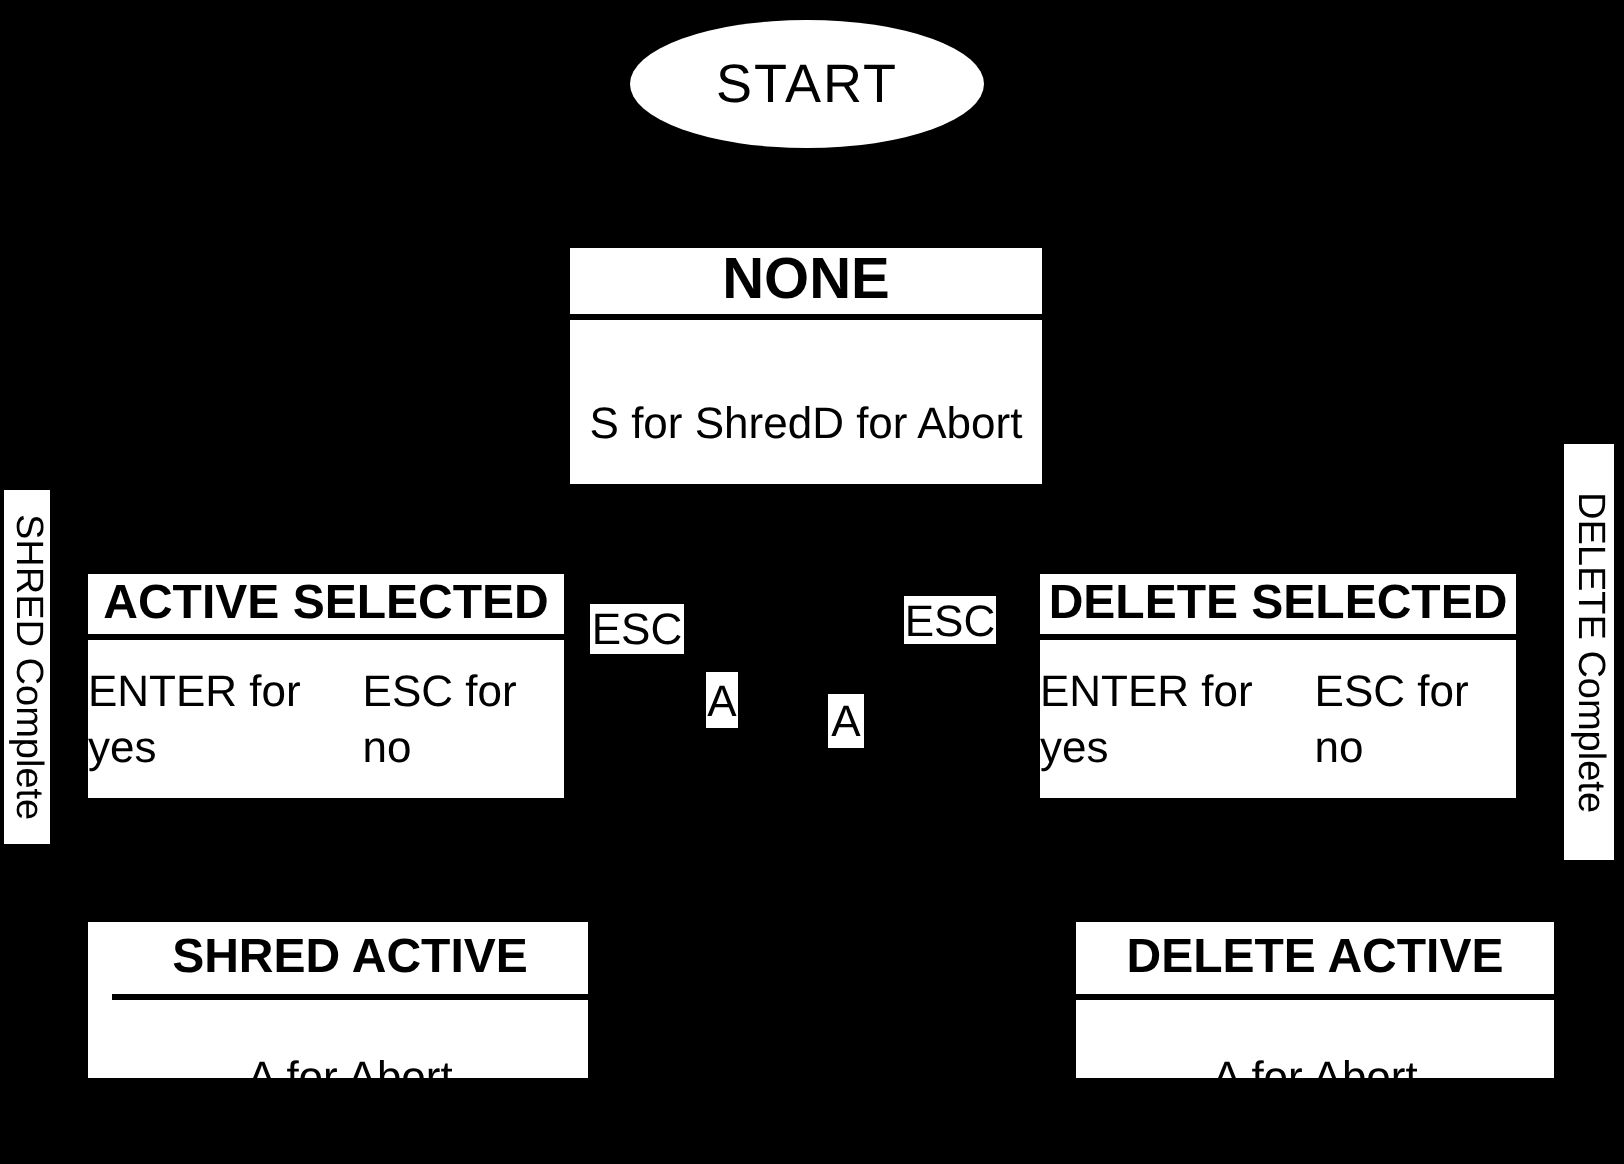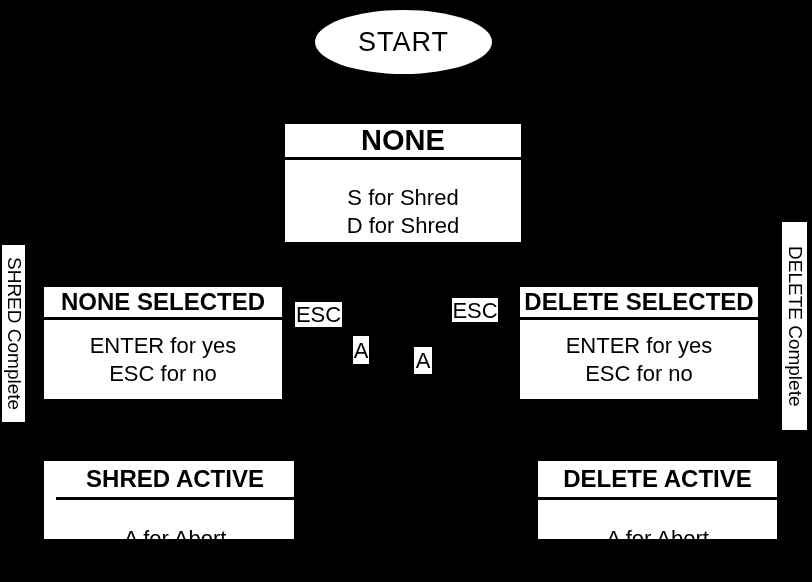--- a/index.html
+++ b/index.html
@@ -39,21 +39,21 @@
     font-weight: bold;
     display: flex;
     align-items: center;
     justify-content: center;
     border-bottom: 3px solid #000000;
     flex: 0 0 auto;
   }
   .node-body {
     flex: 1 1 auto;
     display: flex;
-    flex-direction: column;
+    flex-direction: row;
     align-items: center;
     justify-content: center;
     font-size: 22px;
     line-height: 28px;
   }
   .node-none        { left: 285px; top: 124px; width: 236px; height: 118px; gap: 22px; }
   .node-none .node-title { height: 33px; font-size: 29px; }
   .node-shred-selected  { left: 44px;  top: 287px; width: 238px; height: 112px; }
   .node-delete-selected { left: 520px; top: 287px; width: 238px; height: 112px; }
   .node-shred-selected .node-title,
@@ -96,26 +96,26 @@
 <div class="canvas">
 
   <div class="start-ellipse">
     <span>START</span>
   </div>
 
   <div class="node node-none">
     <div class="node-title">NONE</div>
     <div class="node-body">
       <div>S for Shred</div>
-      <div>D for Shred</div>
+      <div>D for Abort</div>
     </div>
   </div>
 
   <div class="node node-shred-selected">
-    <div class="node-title">NONE SELECTED</div>
+    <div class="node-title">ACTIVE SELECTED</div>
     <div class="node-body">
       <div>ENTER for yes</div>
       <div>ESC for no</div>
     </div>
   </div>
 
   <div class="node node-delete-selected">
     <div class="node-title">DELETE SELECTED</div>
     <div class="node-body">
       <div>ENTER for yes</div>

